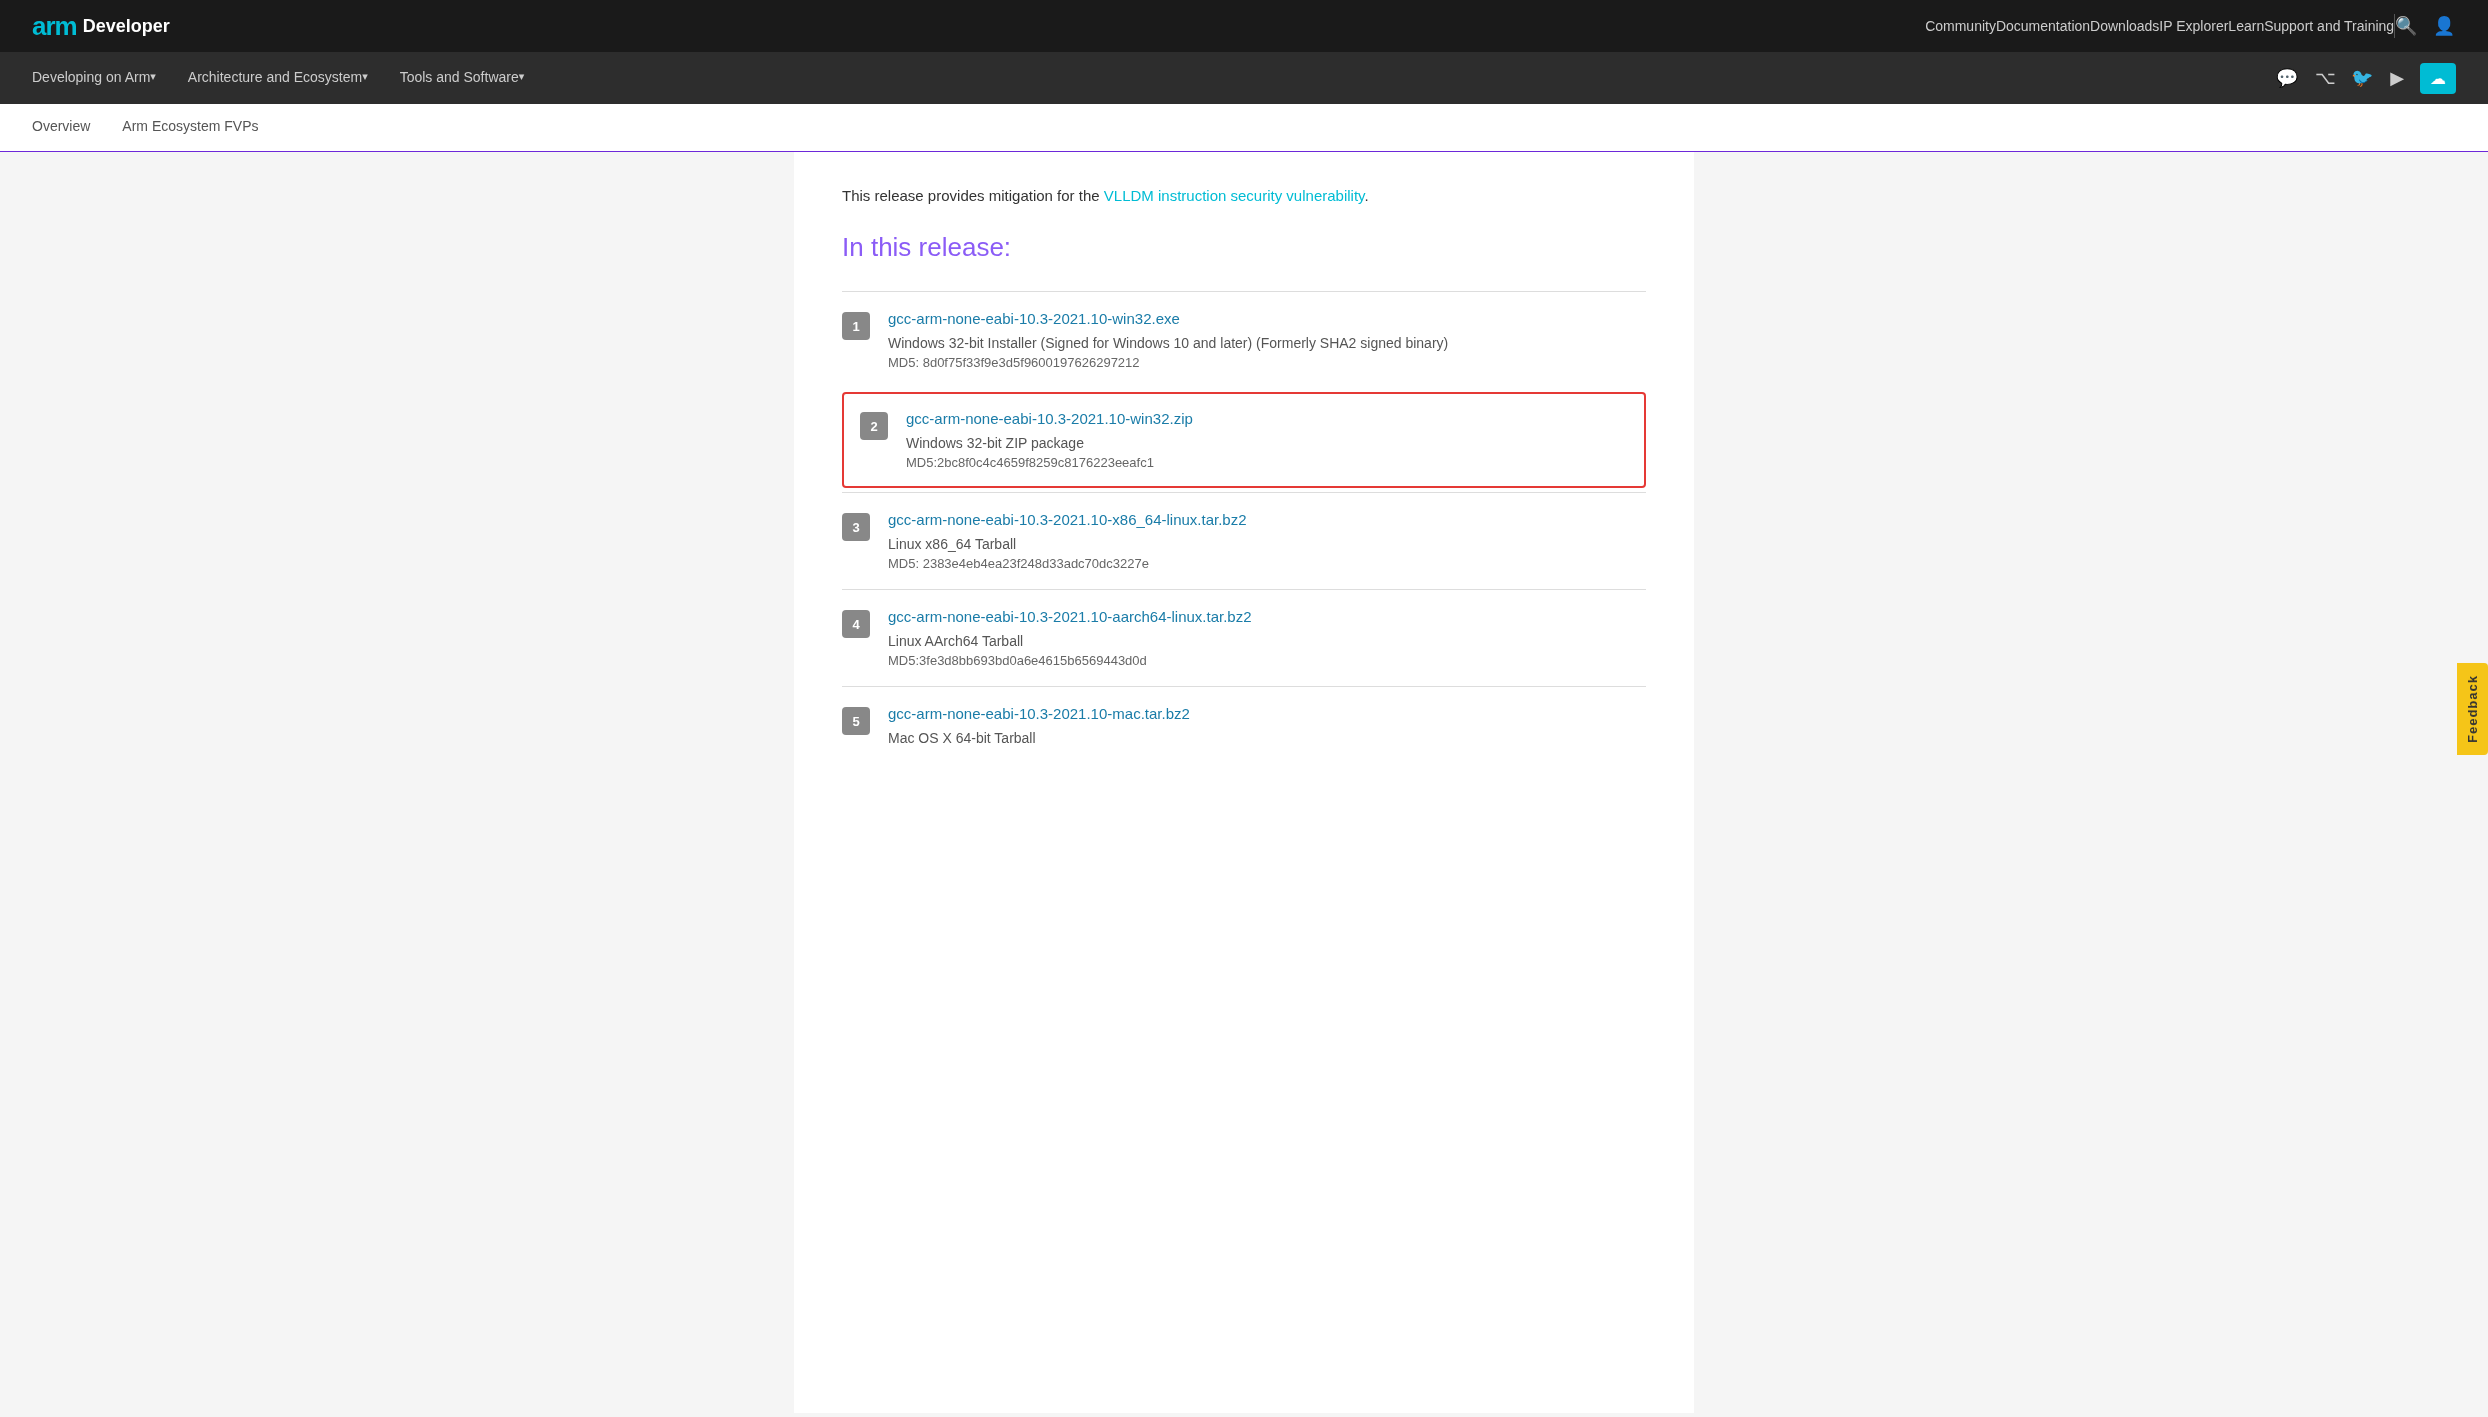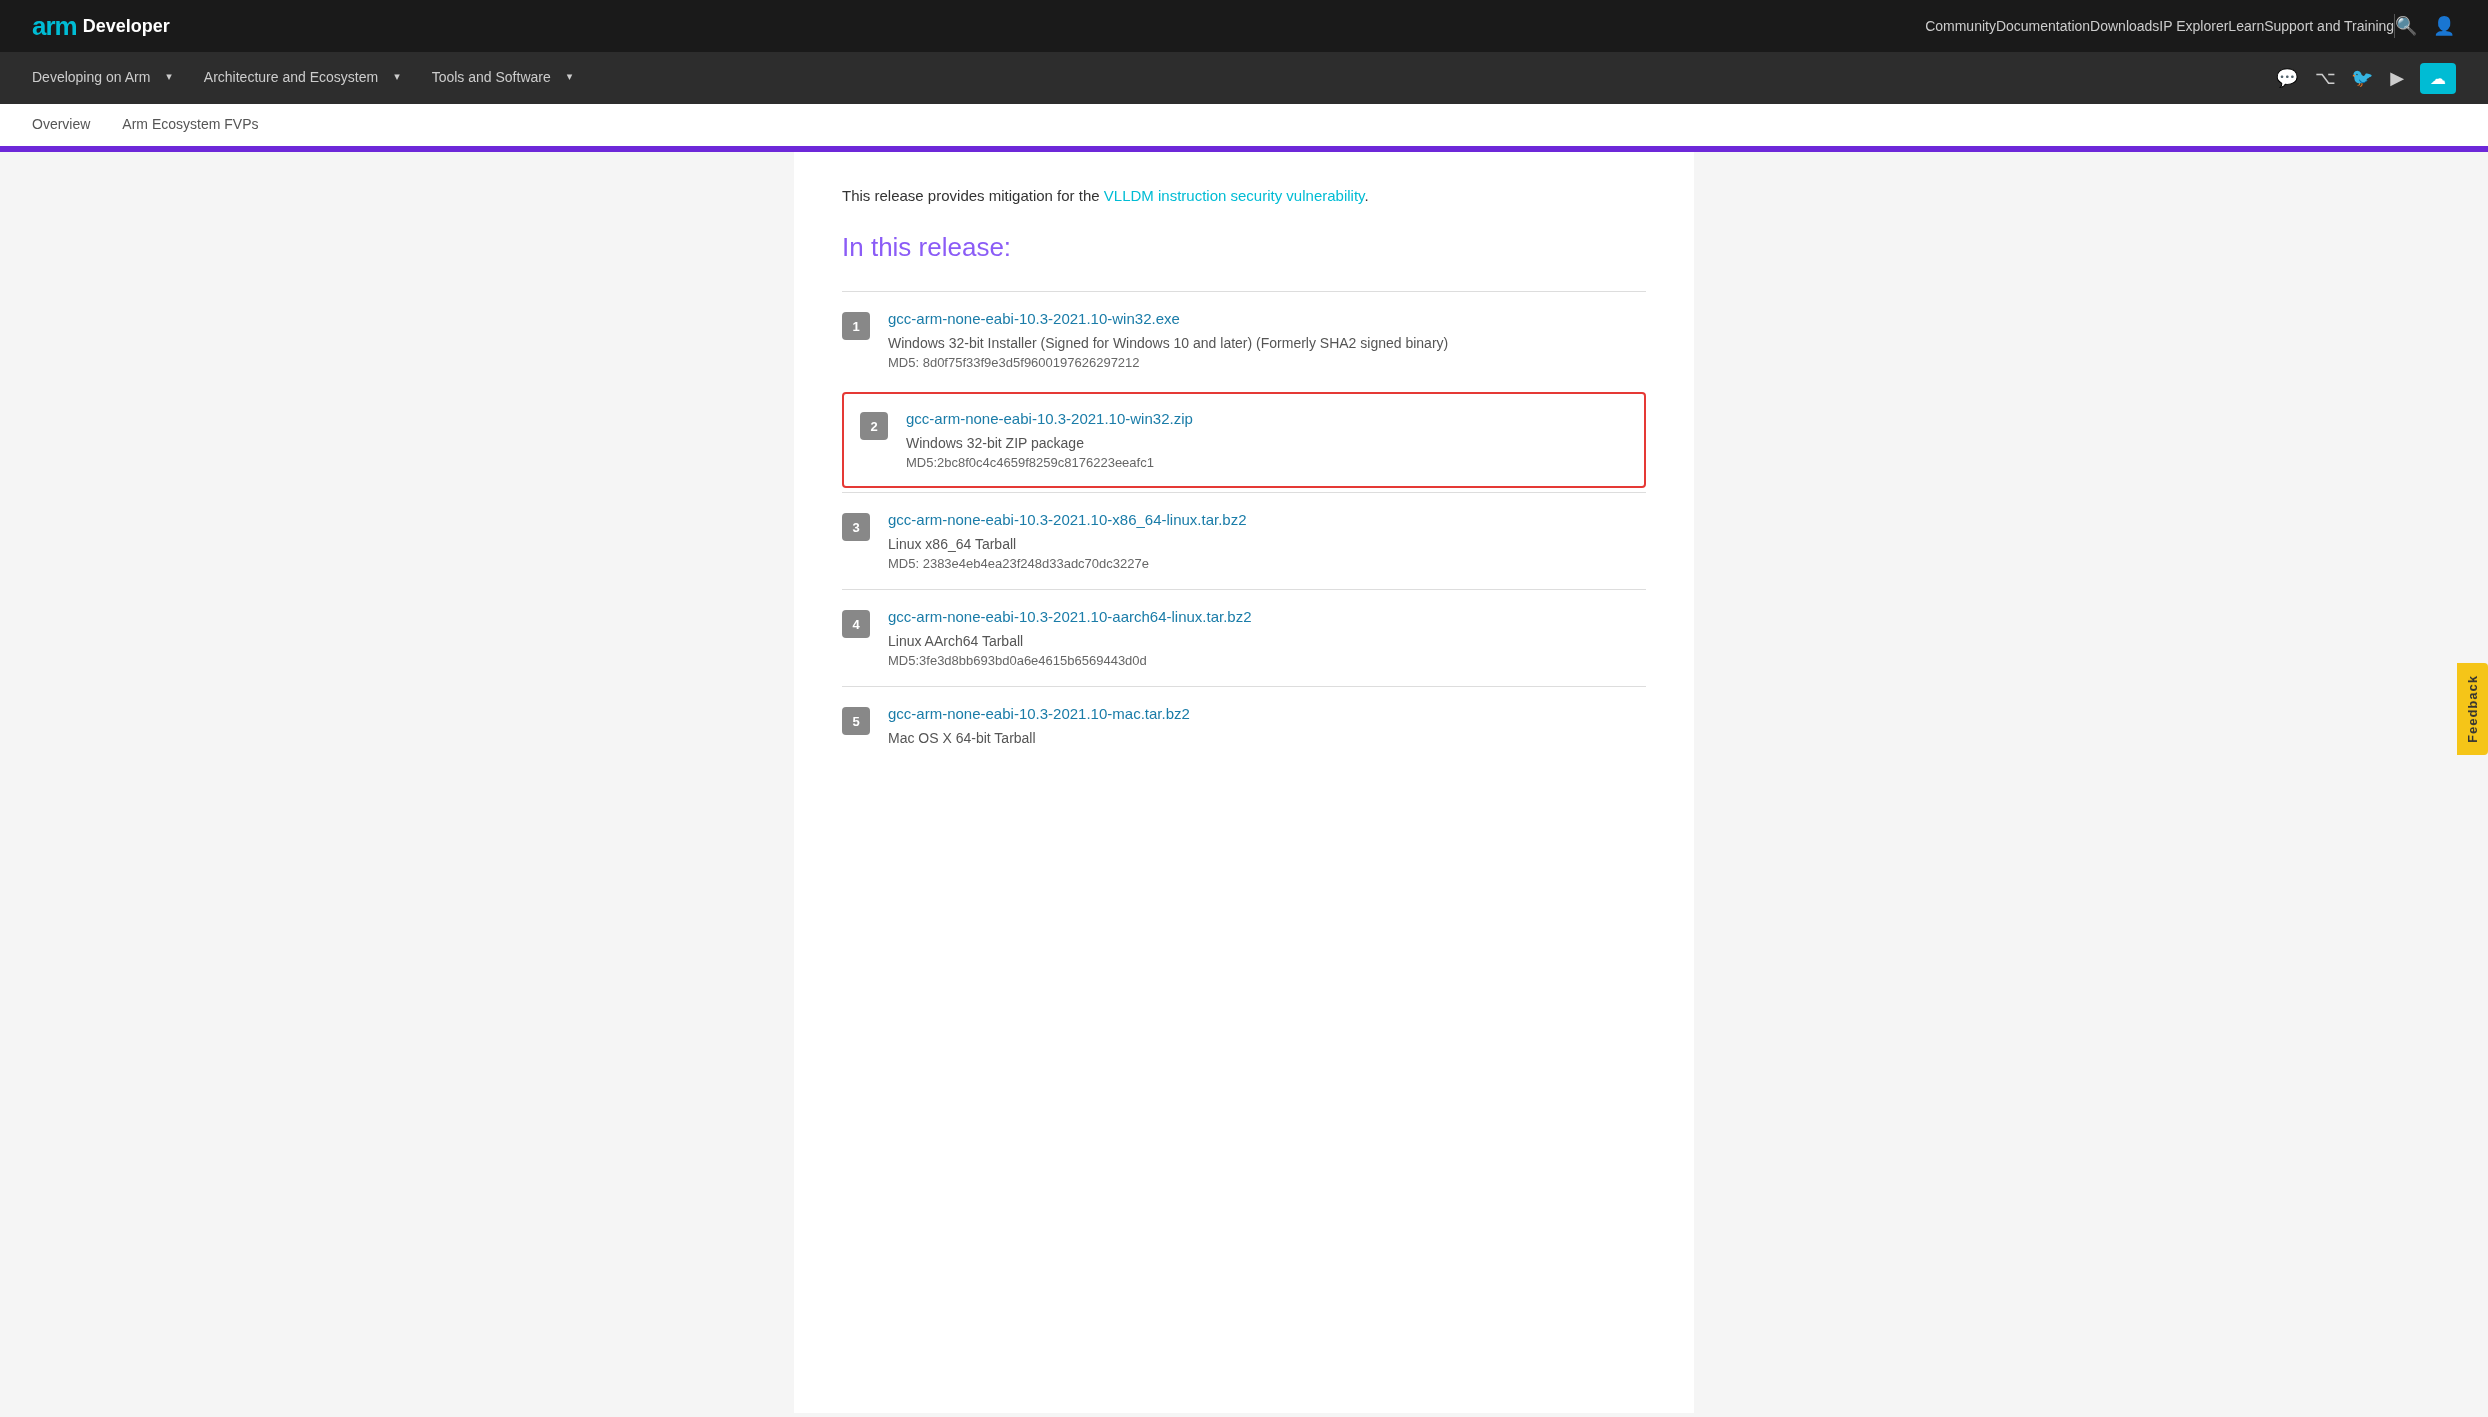--- a/index.html
+++ b/index.html
@@ -69,21 +69,21 @@
       padding: 0 32px;
       height: 52px;
       gap: 32px;
     }
     .sec-nav-item {
       color: #cccccc;
       font-size: 14px;
       cursor: pointer;
       display: flex;
       align-items: center;
-      gap: 16px;
+      gap: 0;
       height: 100%;
       border-bottom: 3px solid transparent;
     }
     .sec-nav-right {
       margin-left: auto;
       display: flex;
       align-items: center;
       gap: 16px;
     }
     .social-icon {
@@ -102,21 +102,21 @@
     }
 
     
     .tert-nav {
       background: #ffffff;
       display: flex;
       align-items: center;
       padding: 4px 32px;
       height: 48px;
       gap: 32px;
-      border-bottom: 6px solid #6d28d9;
+      border-bottom: 1px solid #6d28d9;
     }
     .tert-nav-item {
       color: #555;
       font-size: 14px;
       cursor: pointer;
       height: 100%;
       display: flex;
       align-items: center;
       border-bottom: 3px solid transparent;
     }

